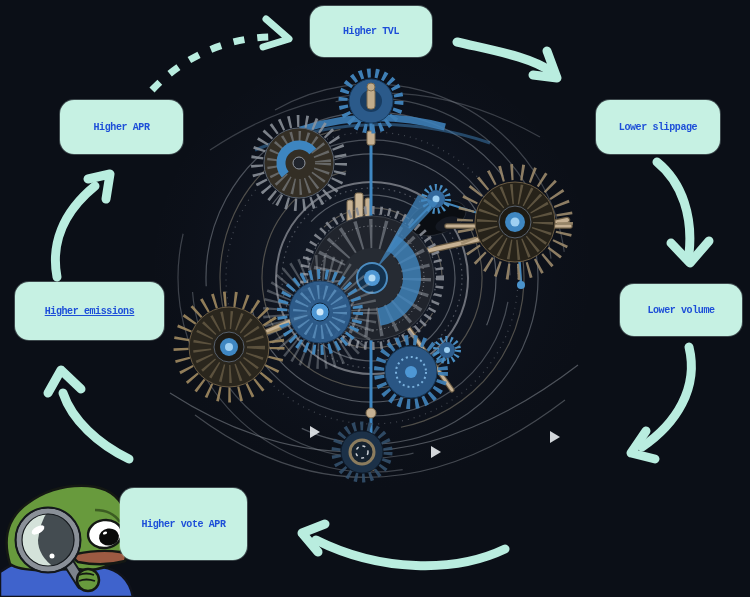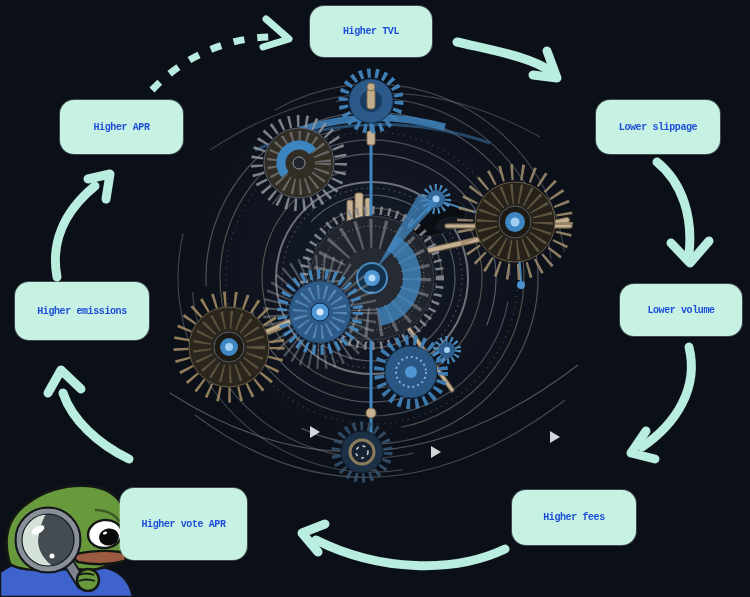--- a/index.html
+++ b/index.html
@@ -15,21 +15,21 @@
     background:#c6f1e3;color:#1d4ed8;border-radius:14px;
     font-weight:700;font-size:10px;letter-spacing:-0.4px;white-space:nowrap;
     box-shadow:0 0 0 1px rgba(210,245,235,0.25);
     z-index:30;
   }
   #node-higher-tvl      {left:310px;top:6px;  width:122px;height:51px;}
   #node-lower-slippage  {left:573px;top:100px;width:124px;height:54px;margin-left:23px;}
   #node-higher-volume   {left:620px;top:284px;width:122px;height:52px;}
   #node-higher-fees     {left:512px;top:490px;width:124px;height:55px;}
   #node-higher-vote-apr {left:120px;top:488px;width:127px;height:72px;}
-  #node-higher-emissions{left:15px; top:282px;width:134px;height:58px;}
+  #node-higher-emissions{left:15px; top:282px;width:149px;height:58px;text-decoration:underline;}
   #node-higher-apr      {left:60px; top:100px;width:123px;height:54px;}
   #mech{left:150px;top:55px;z-index:5;}
   #arrows{z-index:20;}
   #pepe{left:0;top:472px;z-index:25;}
 </style>
 </head>
 <body>
 
 <div id="stage">
 
@@ -218,23 +218,20 @@
 
   <div class="node" id="node-higher-tvl">
     <span>Higher TVL</span>
   </div>
   <div class="node" id="node-lower-slippage">
     <span>Lower slippage</span>
   </div>
   <div class="node" id="node-higher-volume">
     <span>Lower volume</span>
   </div>
-  <div class="node" id="node-higher-fees">
-    <span>Higher fees</span>
-  </div>
   <div class="node" id="node-higher-vote-apr">
     <span>Higher vote APR</span>
   </div>
   <div class="node" id="node-higher-emissions">
     <span>Higher emissions</span>
   </div>
   <div class="node" id="node-higher-apr">
     <span>Higher APR</span>
   </div>
 

